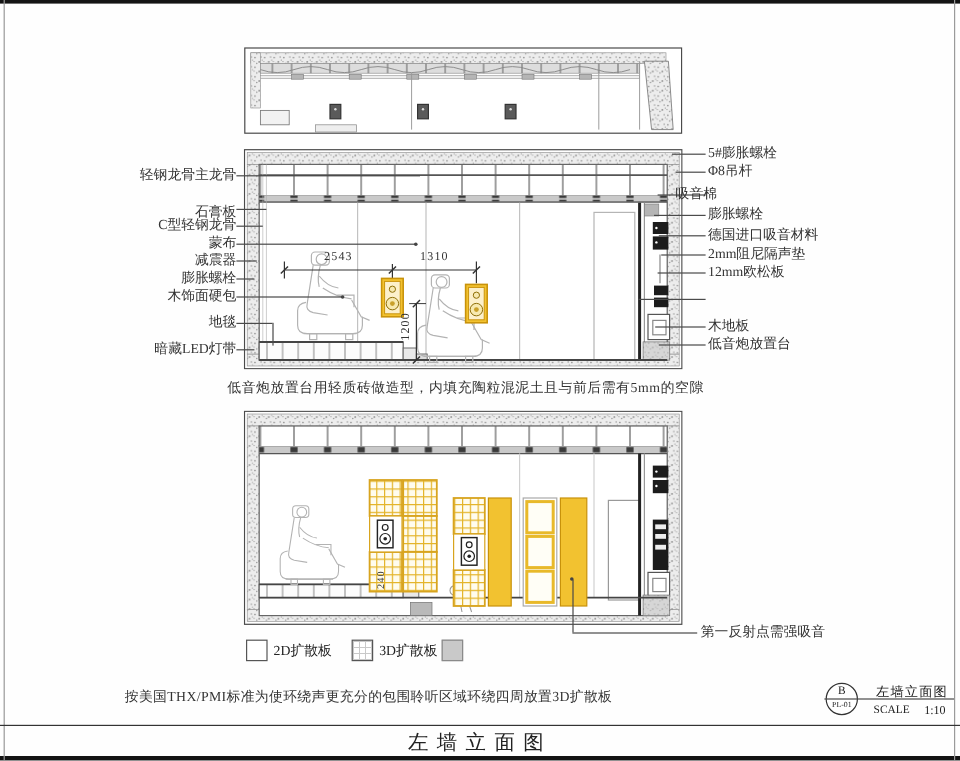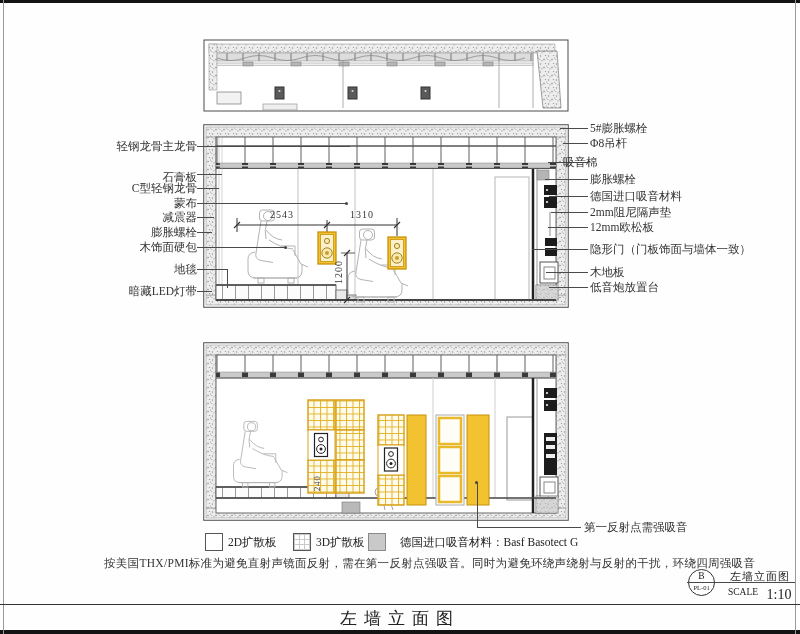--- a/index.html
+++ b/index.html
@@ -290,50 +290,49 @@
   <div class="lbl" style="left:563px;top:156px">吸音棉</div>
   <div class="ln lnh" style="left:545px;top:179px;width:43px"></div>
   <div class="lbl" style="left:590px;top:173px">膨胀螺栓</div>
   <div class="ln lnh" style="left:549px;top:196px;width:39px"></div>
   <div class="lbl" style="left:590px;top:190px">德国进口吸音材料</div>
   <div class="ln lnh" style="left:551px;top:212px;width:37px"></div>
   <div class="lbl" style="left:590px;top:206px">2mm阻尼隔声垫</div>
   <div class="ln lnh" style="left:548px;top:227px;width:40px"></div>
   <div class="lbl" style="left:590px;top:221px">12mm欧松板</div>
   <div class="ln lnh" style="left:532px;top:249px;width:56px"></div>
-  <div class="lbl" style="left:590px;top:243px">隐形门（门板饰面与墙体一致）</div>
   <div class="ln lnh" style="left:546px;top:272px;width:42px"></div>
   <div class="lbl" style="left:590px;top:266px">木地板</div>
   <div class="ln lnh" style="left:549px;top:287px;width:39px"></div>
   <div class="lbl" style="left:590px;top:281px">低音炮放置台</div>
 
   <div class="dim" style="left:250px;top:209px;width:64px">2543</div>
   <div class="dim" style="left:330px;top:209px;width:64px">1310</div>
   <div class="dim dim-rot" style="left:321px;top:266px;width:36px;height:12px">1200</div>
 
+  <div class="caption" style="left:183px;top:316px;width:410px">低音炮放置台用轻质砖做造型，内填充陶粒混泥土且与前后需有5mm的空隙</div>
 
   <div class="dim dim-rot" style="left:302px;top:478px;width:30px;height:10px;font-size:8.5px">240</div>
   <div class="ln lnv" style="left:477px;top:483px;height:44px"></div>
   <div class="ln lnh" style="left:477px;top:527px;width:104px"></div>
   <div class="dot" style="left:475px;top:481px"></div>
   <div class="lbl" style="left:584px;top:521px">第一反射点需强吸音</div>
 
   <div class="sw" style="left:205px"></div>
   <div class="leg-lbl" style="left:228px">2D扩散板</div>
   <div class="sw sw-grid" style="left:293px"></div>
   <div class="leg-lbl" style="left:316px">3D扩散板</div>
   <div class="sw sw-solid" style="left:368px"></div>
-  <div class="leg-lbl" style="left:400px">德国进口吸音材料：Basf Basotect G</div>
-
-  <div class="note" style="left:104px;top:556px">按美国THX/PMI标准为避免直射声镜面反射，需在第一反射点强吸音。同时为避免环绕声绕射与反射的干扰，环绕四周强吸音</div>
+
+  <div class="note" style="left:104px;top:573px">按美国THX/PMI标准为使环绕声更充分的包围聆听区域环绕四周放置3D扩散板</div>
 
   <div class="tb-circle" style="left:688px;top:569px"></div>
   <div class="ln lnh" style="left:687px;top:582px;width:108px"></div>
   <div class="tb-txt" style="left:688px;top:570.5px;width:27px;font-size:9.5px">B</div>
   <div class="tb-txt" style="left:688px;top:584px;width:27px;font-size:6.5px">PL-01</div>
   <div class="tb-txt" style="left:725px;top:569px;width:70px;font-size:11px;letter-spacing:1px">左墙立面图</div>
   <div class="tb-txt" style="left:725px;top:587px;width:36px;font-size:9.5px">SCALE</div>
-  <div class="tb-txt" style="left:763px;top:587px;width:32px;font-size:14px">1:10</div>
+  <div class="tb-txt" style="left:763px;top:587px;width:32px;font-size:10px">1:10</div>
 
   <div class="strip-line" style="top:604px"></div>
   <div class="sheet-title" style="top:607px">左墙立面图</div>
 
 </div>
 
 </body></html>

